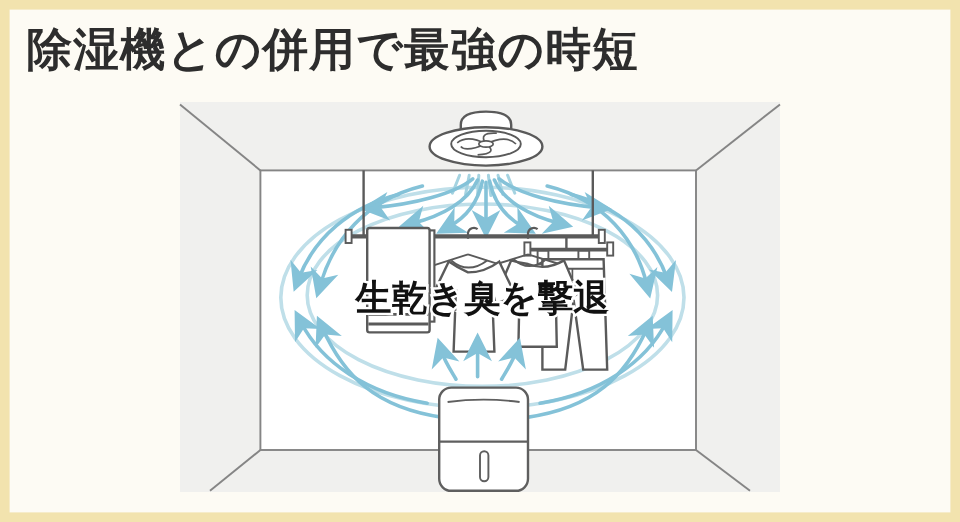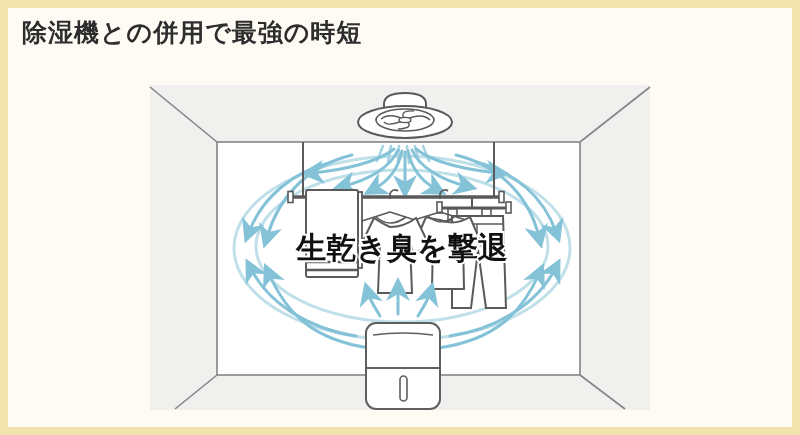--- a/index.html
+++ b/index.html
@@ -5,21 +5,21 @@
   html,body{margin:0;padding:0;}
   body{
     width:800px;height:435px;position:relative;overflow:hidden;
     background:#fdfbf4;
     border:8px solid #f2e3ae;
     box-sizing:border-box;
     font-family:"Liberation Sans","DejaVu Sans",sans-serif;
   }
   .page-title{
     position:absolute;left:14px;top:8px;
-    font-size:25px;font-weight:800;color:#2d2d2d;
+    font-size:38px;font-weight:800;color:#2d2d2d;
     letter-spacing:1px;white-space:nowrap;
   }
   .illustration{
     position:absolute;left:-8px;top:-8px;width:692px;height:435px;
   }
   svg{display:block;}
   .caption-text{
     font-family:"Liberation Sans","DejaVu Sans",sans-serif;
     font-size:30px;font-weight:800;fill:#111111;
     paint-order:stroke;stroke:#ffffff;stroke-width:4px;

